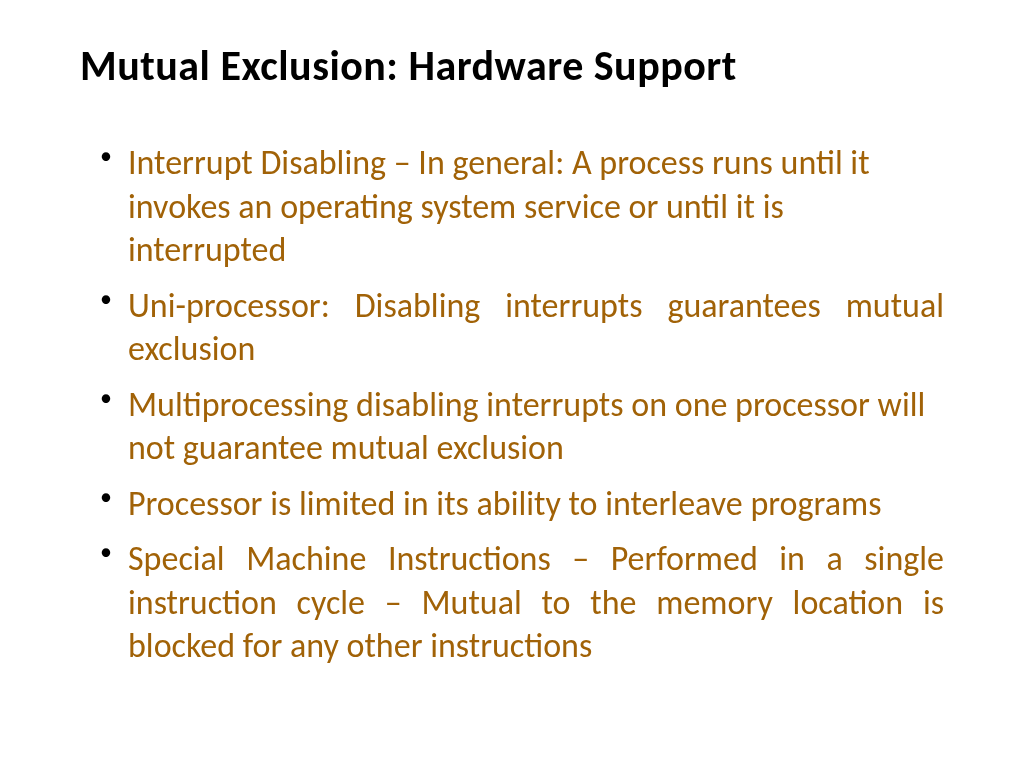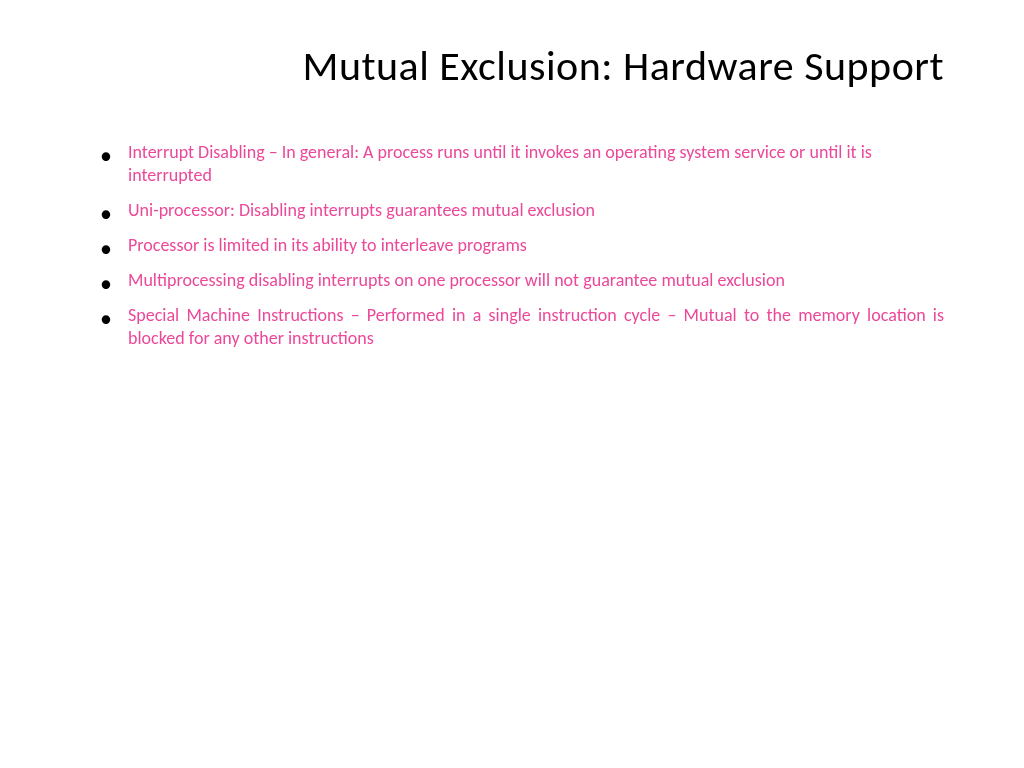--- a/index.html
+++ b/index.html
@@ -11,36 +11,36 @@
       width: 1024px;
       height: 768px;
       background: #ffffff;
       font-family: Calibri, "Segoe UI", Arial, sans-serif;
       color: #000000;
       padding: 40px 80px 60px 80px;
       overflow: hidden;
     }
     .title {
       font-size: 42px;
-      font-weight: 400;
-      text-align: right;
+      font-weight: 700;
+      text-align: left;
       margin-bottom: 50px;
       letter-spacing: 0.5px;
     }
     ul.bullets {
       list-style: none;
       padding-left: 20px;
     }
     ul.bullets li {
       position: relative;
-      font-size: 18px;
+      font-size: 34px;
       line-height: 1.28;
       margin-bottom: 12px;
       padding-left: 28px;
-      color: #ec4899;
+      color: #a16207;
     }
     ul.bullets li::before {
       content: "•";
       position: absolute;
       left: 0;
       top: 0;
       font-size: 24px;
       color: #000000;
     }
     .justify {
@@ -49,16 +49,16 @@
     }
   </style>
 </head>
 <body>
 
 <h1 class="title">Mutual Exclusion: Hardware Support</h1>
 
 <ul class="bullets">
   <li>Interrupt Disabling – In general: A process runs until it invokes an operating system service or until it is interrupted</li>
   <li class="justify">Uni-processor: Disabling interrupts guarantees mutual exclusion</li>
+  <li>Multiprocessing disabling interrupts on one processor will not guarantee mutual exclusion</li>
   <li> Processor is limited in its ability to interleave programs</li>
-  <li>Multiprocessing disabling interrupts on one processor will not guarantee mutual exclusion</li>
   <li class="justify">Special Machine Instructions – Performed in a single instruction cycle – Mutual to the memory location is blocked for any other instructions</li>
 </ul>
 
 </body></html>

